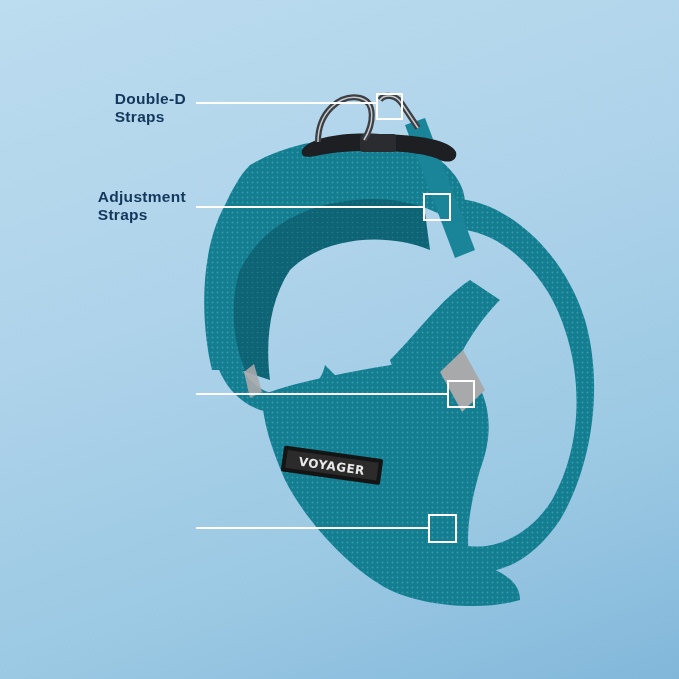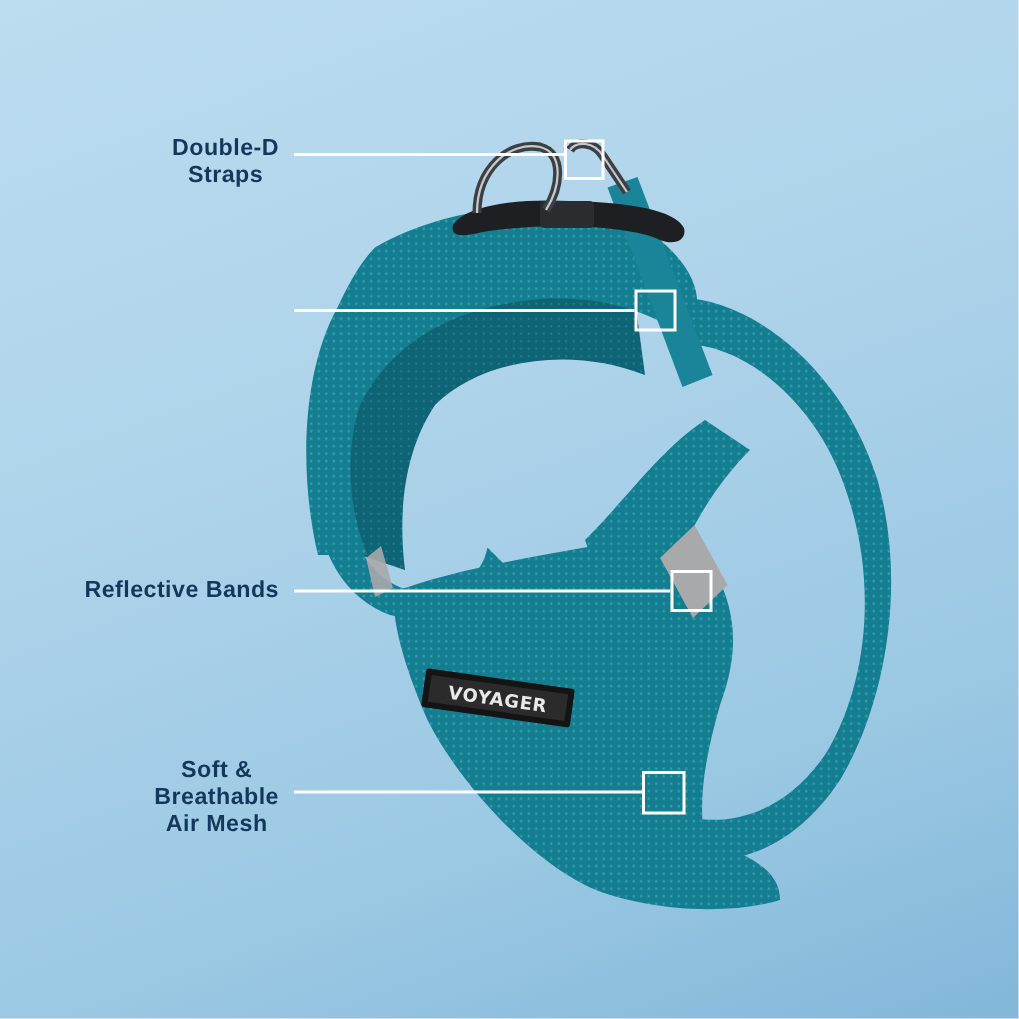--- a/index.html
+++ b/index.html
@@ -3,21 +3,21 @@
 <meta charset="utf-8">
 <style>
   html, body { margin: 0; padding: 0; }
   body { width: 679px; height: 679px; overflow: hidden; font-family: "Liberation Sans", "DejaVu Sans", sans-serif; }
   #stage {
     position: relative; width: 679px; height: 679px; overflow: hidden;
     background: linear-gradient(160deg, #bcdcef 0%, #aed3ea 40%, #9ac8e3 75%, #82b7da 100%);
   }
   #harness { position: absolute; left: 0; top: 0; width: 679px; height: 679px; }
   .label {
-    position: absolute; right: 493px; text-align: center;
+    position: absolute; right: 493px; text-align: left;
     color: #13385c; font-weight: 700; font-size: 15.5px; line-height: 18px;
     letter-spacing: 0.3px; white-space: nowrap;
   }
   .label span { display: block; }
   .leader { position: absolute; height: 2px; background: #ffffff; }
   .callout-box {
     position: absolute; box-sizing: border-box; border: 2px solid #ffffff; background: transparent;
   }
 </style>
 </head>
@@ -69,30 +69,26 @@
     </g>
   </svg>
 
   <div class="label" style="top:90px;">
     <span>Double-D</span>
     <span>Straps</span>
   </div>
   <div class="leader" style="left:196px; top:102px; width:180px;"></div>
   <div class="callout-box" style="left:376px; top:93px; width:27px; height:27px;"></div>
 
+  <div class="label" style="top:188px;">
+    <span>Adjustment</span>
+    <span>Straps</span>
+  </div>
   <div class="leader" style="left:196px; top:206px; width:227px;"></div>
   <div class="callout-box" style="left:423px; top:193px; width:28px; height:28px;"></div>
 
-  <div class="label" style="top:385px;">
-    <span>Reflective Bands</span>
-  </div>
   <div class="leader" style="left:196px; top:393px; width:251px;"></div>
   <div class="callout-box" style="left:447px; top:380px; width:28px; height:28px;"></div>
 
-  <div class="label" style="top:505px;">
-    <span>Soft &amp;</span>
-    <span>Breathable</span>
-    <span>Air Mesh</span>
-  </div>
   <div class="leader" style="left:196px; top:527px; width:232px;"></div>
   <div class="callout-box" style="left:428px; top:514px; width:29px; height:29px;"></div>
 
 </div>
 
 </body></html>

